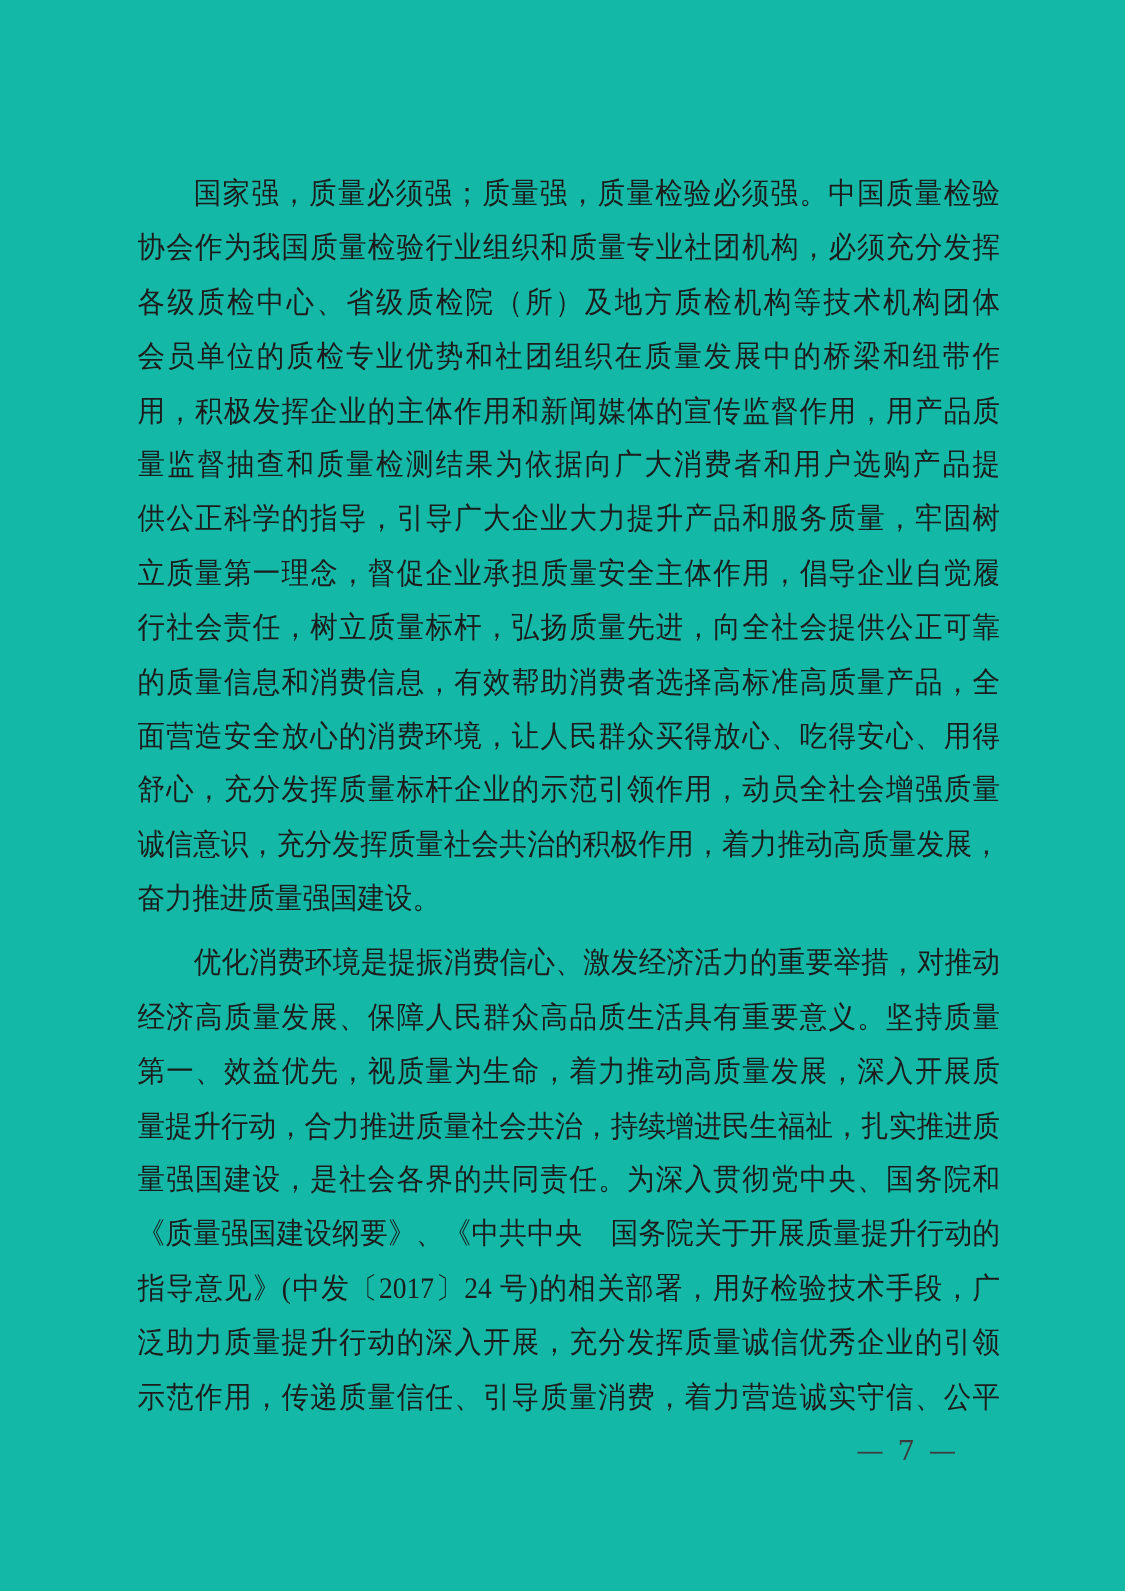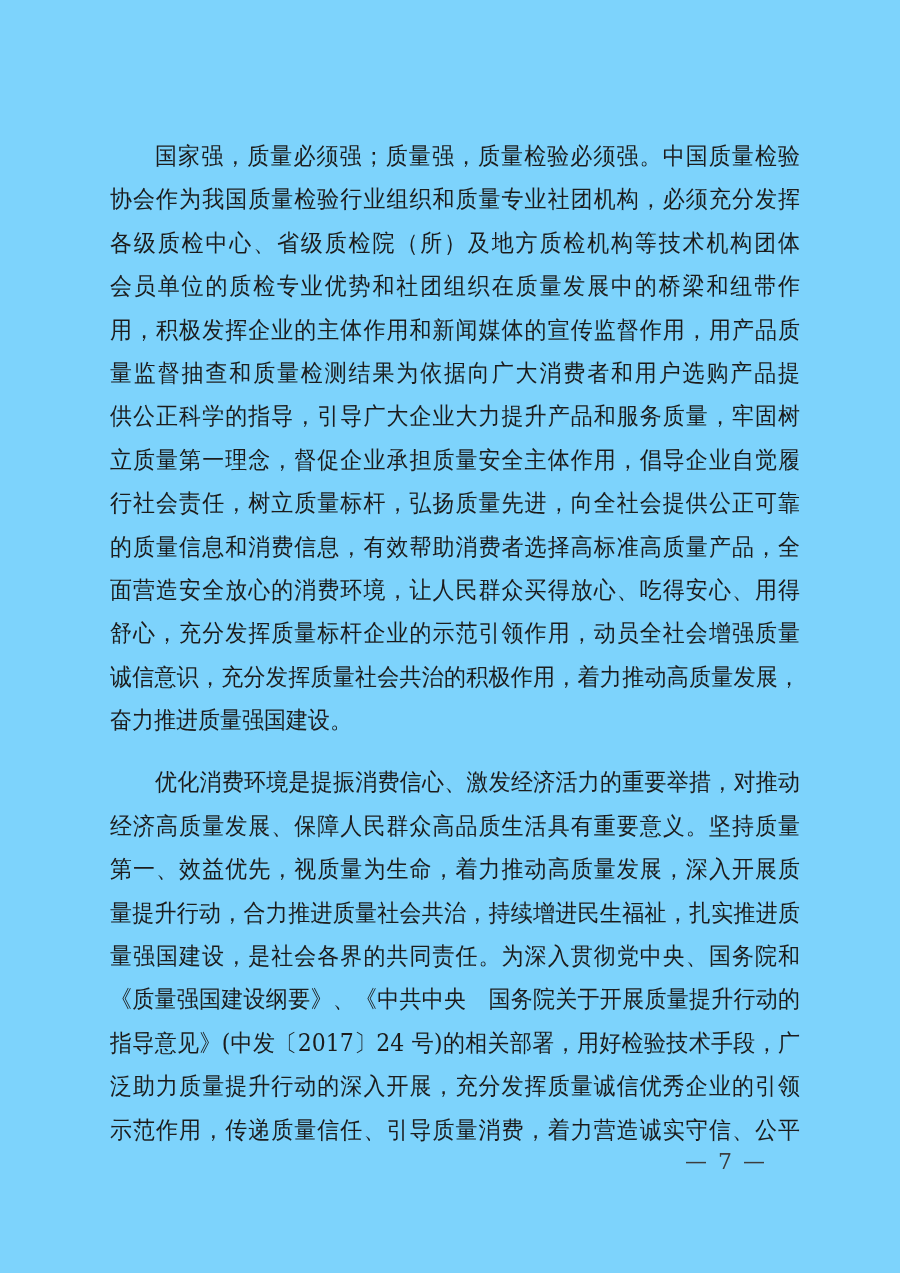--- a/index.html
+++ b/index.html
@@ -4,37 +4,38 @@
 <style>
   html, body {
     margin: 0;
     padding: 0;
     background: #ffffff;
   }
   .page {
     position: relative;
     width: 900px;
     height: 1273px;
-    background: #7dd3fc;
+    background: #14b8a6;
     font-family: "DejaVu Serif", "Liberation Serif", serif;
     color: #1c1c1c;
     overflow: hidden;
   }
   .text-block {
     position: absolute;
     left: 110px;
     top: 134px;
     width: 690px;
   }
   .para {
     margin: 0;
     padding: 0;
   }
   .para2 {
-    margin-top: 19px;
+    margin-top: 7px;
+    font-family: Liberation Serif, serif;
   }
   .line {
     font-size: 22px;
     line-height: 43.4px;
     height: 43.4px;
     overflow: hidden;
     text-align: justify;
     text-align-last: justify;
     
     transform: scaleY(1.08);

